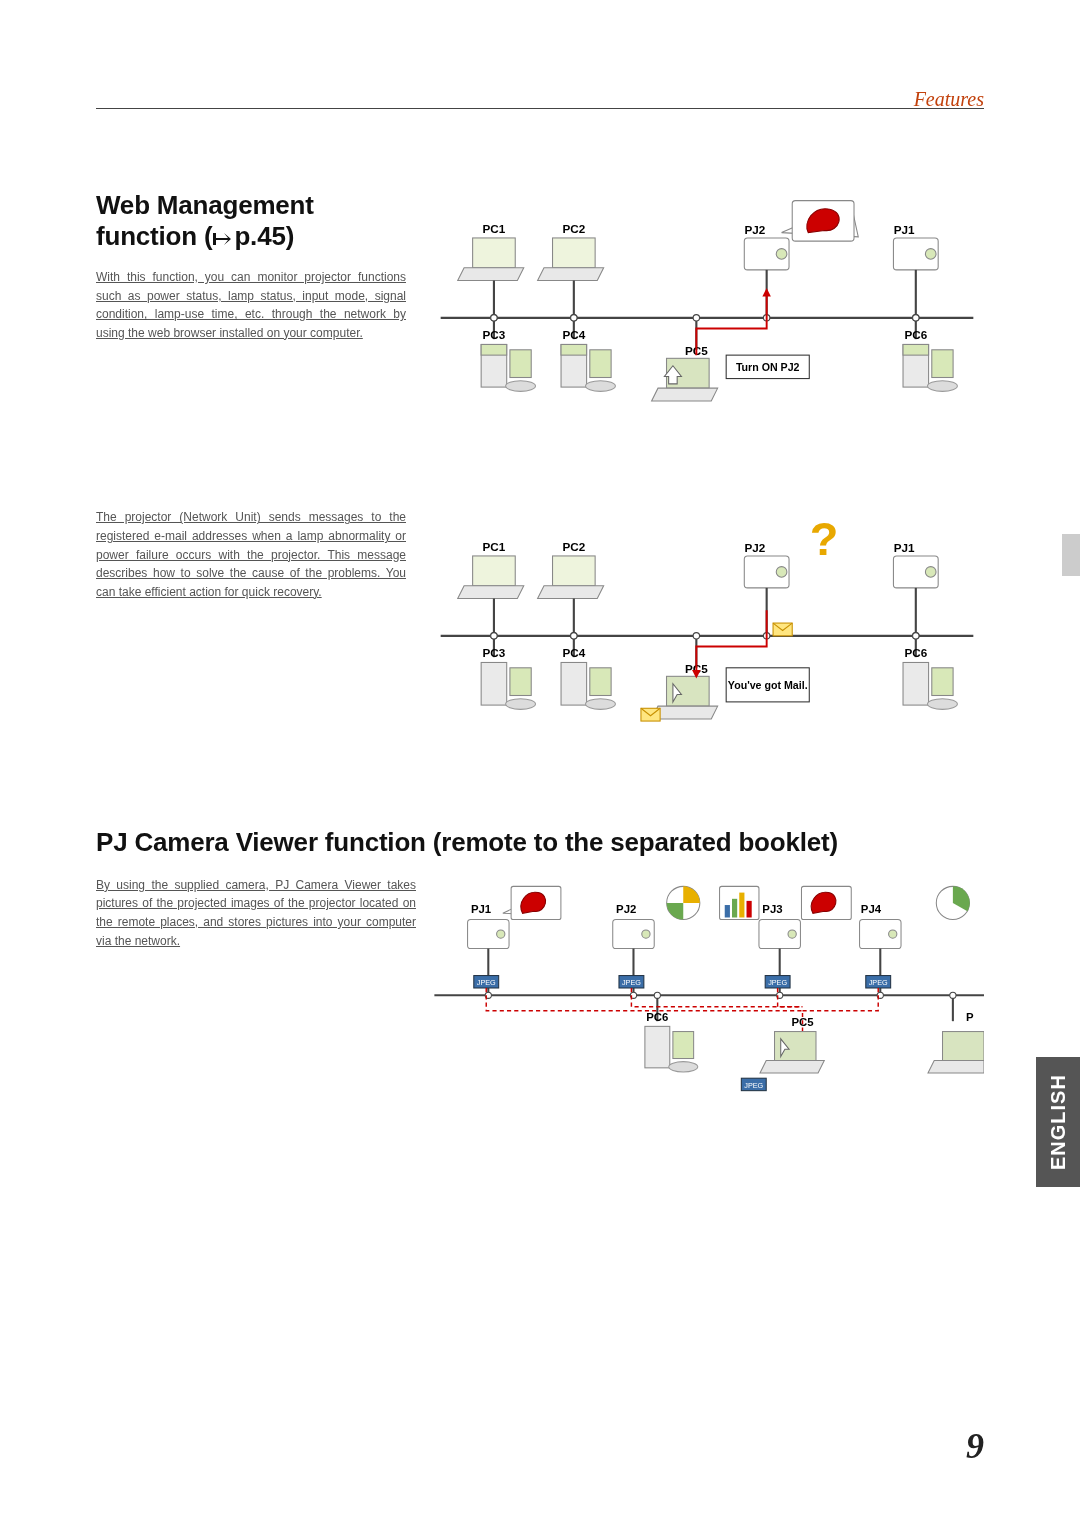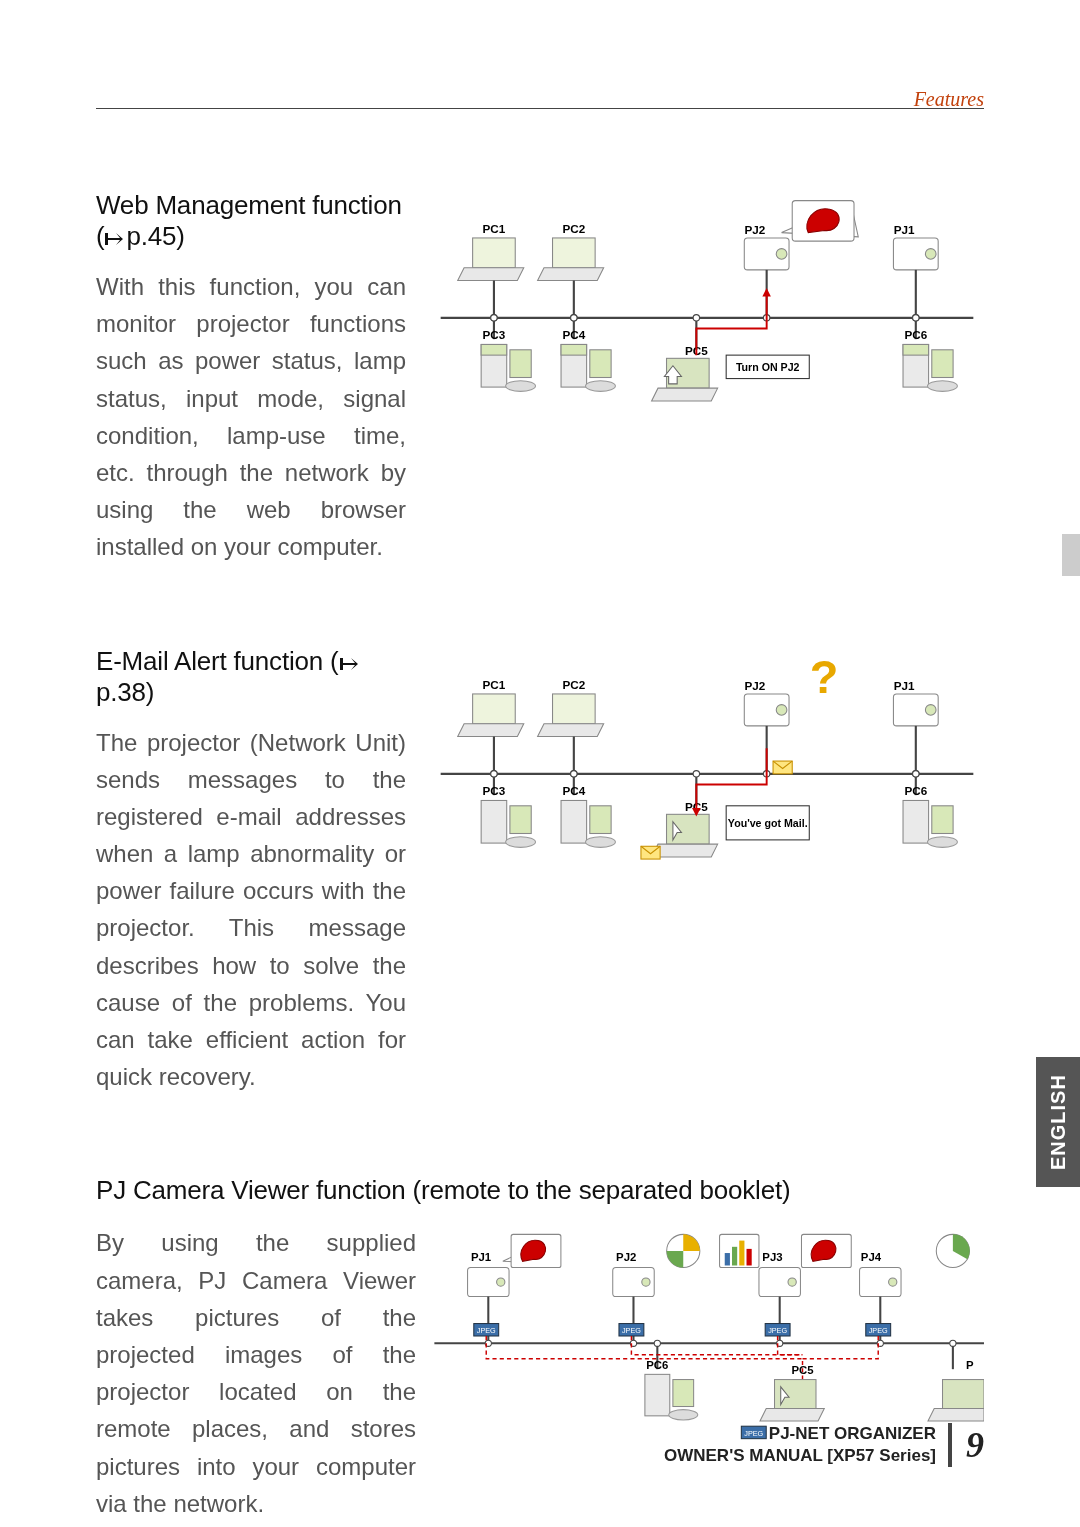--- a/index.html
+++ b/index.html
@@ -47,38 +47,39 @@
     display: flex;
     gap: 8px;
     margin-top: 18px;
   }
   .text-col { flex: 0 0 310px; }
   .section.full-title .text-col { flex: 0 0 320px; }
   .fig-col { flex: 1; text-align: center; }
   h2 {
     font-family: 'Segoe UI', Arial, sans-serif;
     font-size: 26px;
-    font-weight: 400;
+    font-weight: 700;
     color: #111;
     margin-bottom: 16px;
     letter-spacing: -0.2px;
   }
   h2.full { margin-bottom: 0; }
   .pointer-icon {
     display: inline-block;
     width: 20px; height: 16px;
     vertical-align: -2px;
     margin-right: 2px;
   }
   p.body {
     font-family: 'Segoe UI', Arial, sans-serif;
-    font-size: 24px;
+    font-size: 12px;
     line-height: 1.55;
     color: #555;
     text-align: justify;
+    text-decoration: underline;
   }
   .diagram {
     width: 100%;
     height: auto;
   }
   .sidebar-tab {
     position: absolute;
     right: 0;
     bottom: 340px;
     width: 44px;
@@ -228,25 +229,20 @@
             <rect x="444" y="145" width="24" height="10" fill="#d8e8b8" stroke="#888"></rect>
             <rect x="471" y="150" width="20" height="26" fill="#d8e8b8" stroke="#888"></rect>
             <ellipse cx="481" cy="184" rx="14" ry="5" fill="#dcdcdc" stroke="#999"></ellipse>
           </g>
         </svg>
       </div>
     </div>
 
     <div class="section">
       <div class="text-col">
-        <h2>
-          <span>E-Mail Alert function (</span><svg class="pointer-icon" viewBox="0 0 20 16">
-              <path d="M1 2 L1 14 L4 14 L4 9 L16 9 L12 14 L19 8 L12 2 L16 7 L4 7 L4 2 Z" fill="#111"></path>
-            </svg><span>p.38)</span>
-        </h2>
         <p class="body">The projector (Network Unit) sends messages to the registered e-mail addresses when a lamp abnormality or power failure occurs with the projector. This message describes how to solve the cause of the problems. You can take efficient action for quick recovery.</p>
       </div>
       <div class="fig-col">
         <svg class="diagram" viewBox="0 0 520 220">
           <line x1="10" y1="120" x2="510" y2="120" stroke="#444" stroke-width="2"></line>
           <g>
             <text x="60" y="40" font-family="Arial" font-size="11" font-weight="700" text-anchor="middle">PC1</text>
             <rect x="40" y="45" width="40" height="28" fill="#eef4dd" stroke="#888"></rect>
             <path d="M32 73 L88 73 L82 85 L26 85 Z" fill="#e8e8e8" stroke="#888"></path>
             <line x1="60" y1="85" x2="60" y2="120" stroke="#444" stroke-width="2"></line>
@@ -414,19 +410,15 @@
           </svg>
         </div>
       </div>
     </div>
 
   </div>
 
   <div class="sidebar-tab">ENGLISH</div>
 
   <div class="footer">
-    <div class="footer-text">
-      <span>PJ-NET ORGANIZER</span><br>
-      <span>OWNER'S MANUAL [XP57 Series]</span>
-    </div>
     <div class="footer-page">9</div>
   </div>
 </div>
 
 </body></html>

